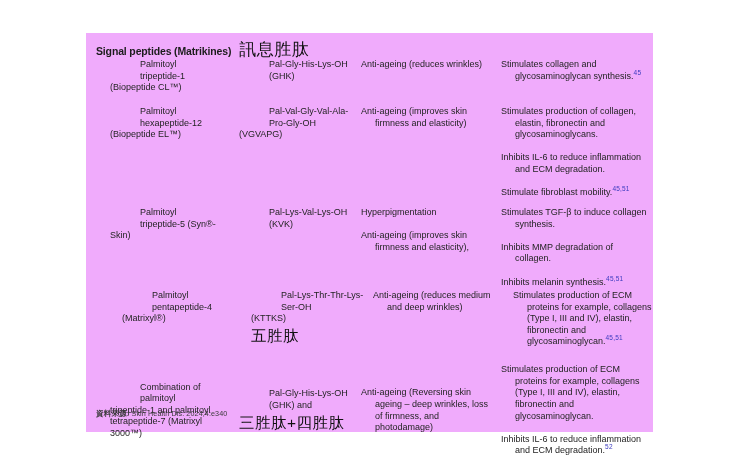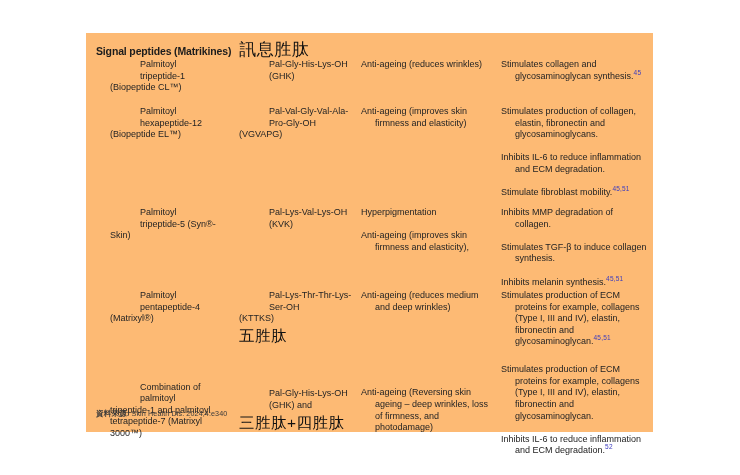--- a/index.html
+++ b/index.html
@@ -15,21 +15,21 @@
     font-family: "Liberation Sans", sans-serif;
     color: #2b2b2b;
   }
 
   #table-panel {
     position: absolute;
     left: 86px;
     top: 33px;
     width: 567px;
     height: 399px;
-    background: #fdba74;
+    background: #f0abfc;
   }
 
   
   .table-header {
     position: absolute;
     left: 10px;
     top: 5px;
     display: flex;
     align-items: baseline;
     gap: 8px;
@@ -104,21 +104,21 @@
     font-size: 6.5px;
     vertical-align: super;
     line-height: 0;
     letter-spacing: 0.2px;
   }
 
   
   .row-1 { min-height: 47px; }
   .row-2 { min-height: 101px; }
   .row-3 { min-height: 83px; }
-  .row-4 { min-height: 73px; }
+  .row-4 { min-height: 73px; margin-left: 12px; }
   .row-5 { min-height: 95px; align-items: center; }
 
   .source-note {
     position: absolute;
     left: 10px;
     bottom: 13px;
     font-size: 7.2px;
     color: #3a3a3a;
     letter-spacing: 0.1px;
     white-space: nowrap;
@@ -193,22 +193,22 @@
       <div class="cell c-seq">
         <span class="stack-centered">
           <span class="l1">Pal-Lys-Val-Lys-OH (KVK)</span>
         </span>
       </div>
       <div class="cell c-ind">
         <div class="para">Hyperpigmentation</div>
         <div class="para">Anti-ageing (improves skin firmness and elasticity),</div>
       </div>
       <div class="cell c-act">
+        <div class="para"><span>Stimulates TGF-β to induce collagen synthesis.</span><sup class="ref"></sup></div>
         <div class="para"><span>Inhibits MMP degradation of collagen.</span><sup class="ref"></sup></div>
-        <div class="para"><span>Stimulates TGF-β to induce collagen synthesis.</span><sup class="ref"></sup></div>
         <div class="para"><span>Inhibits melanin synthesis.</span><sup class="ref">45,51</sup></div>
       </div>
     </div>
 
     <div class="row row-4">
       <div class="cell c-name">
         <span class="stack-centered">
           <span class="l1">Palmitoyl pentapeptide-4</span>
           <span class="l2">(Matrixyl®)</span>
         </span>

